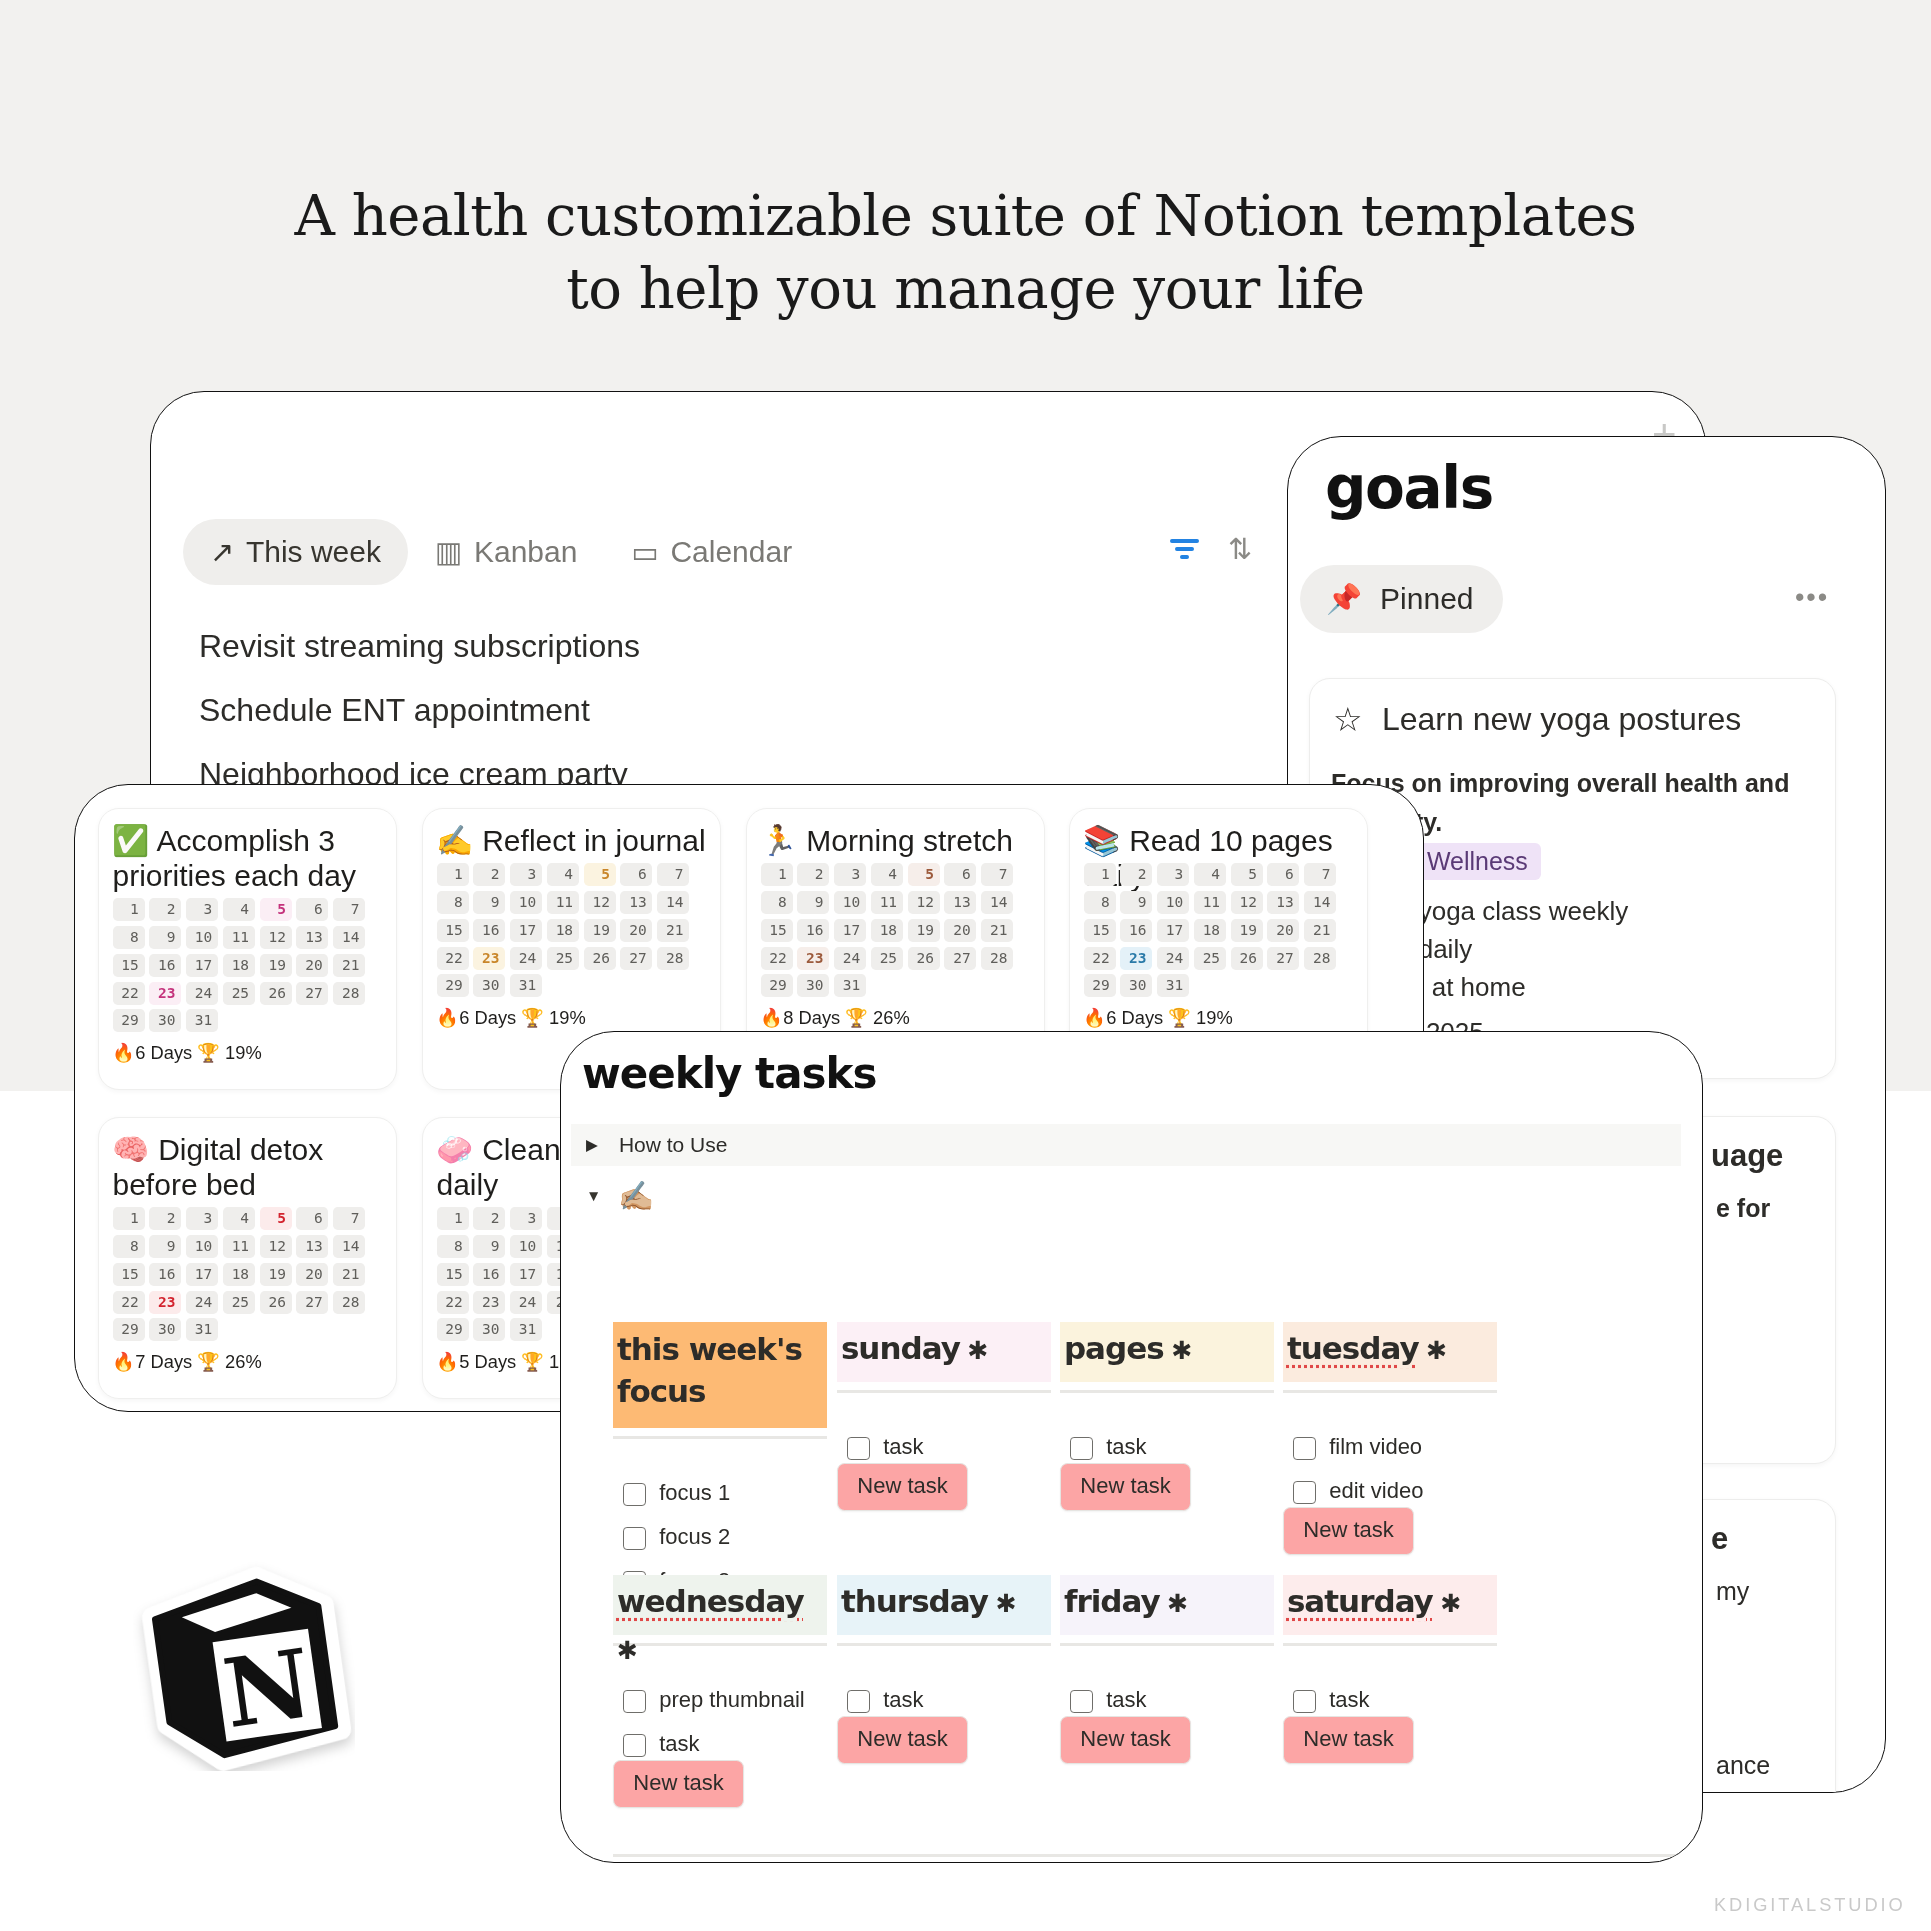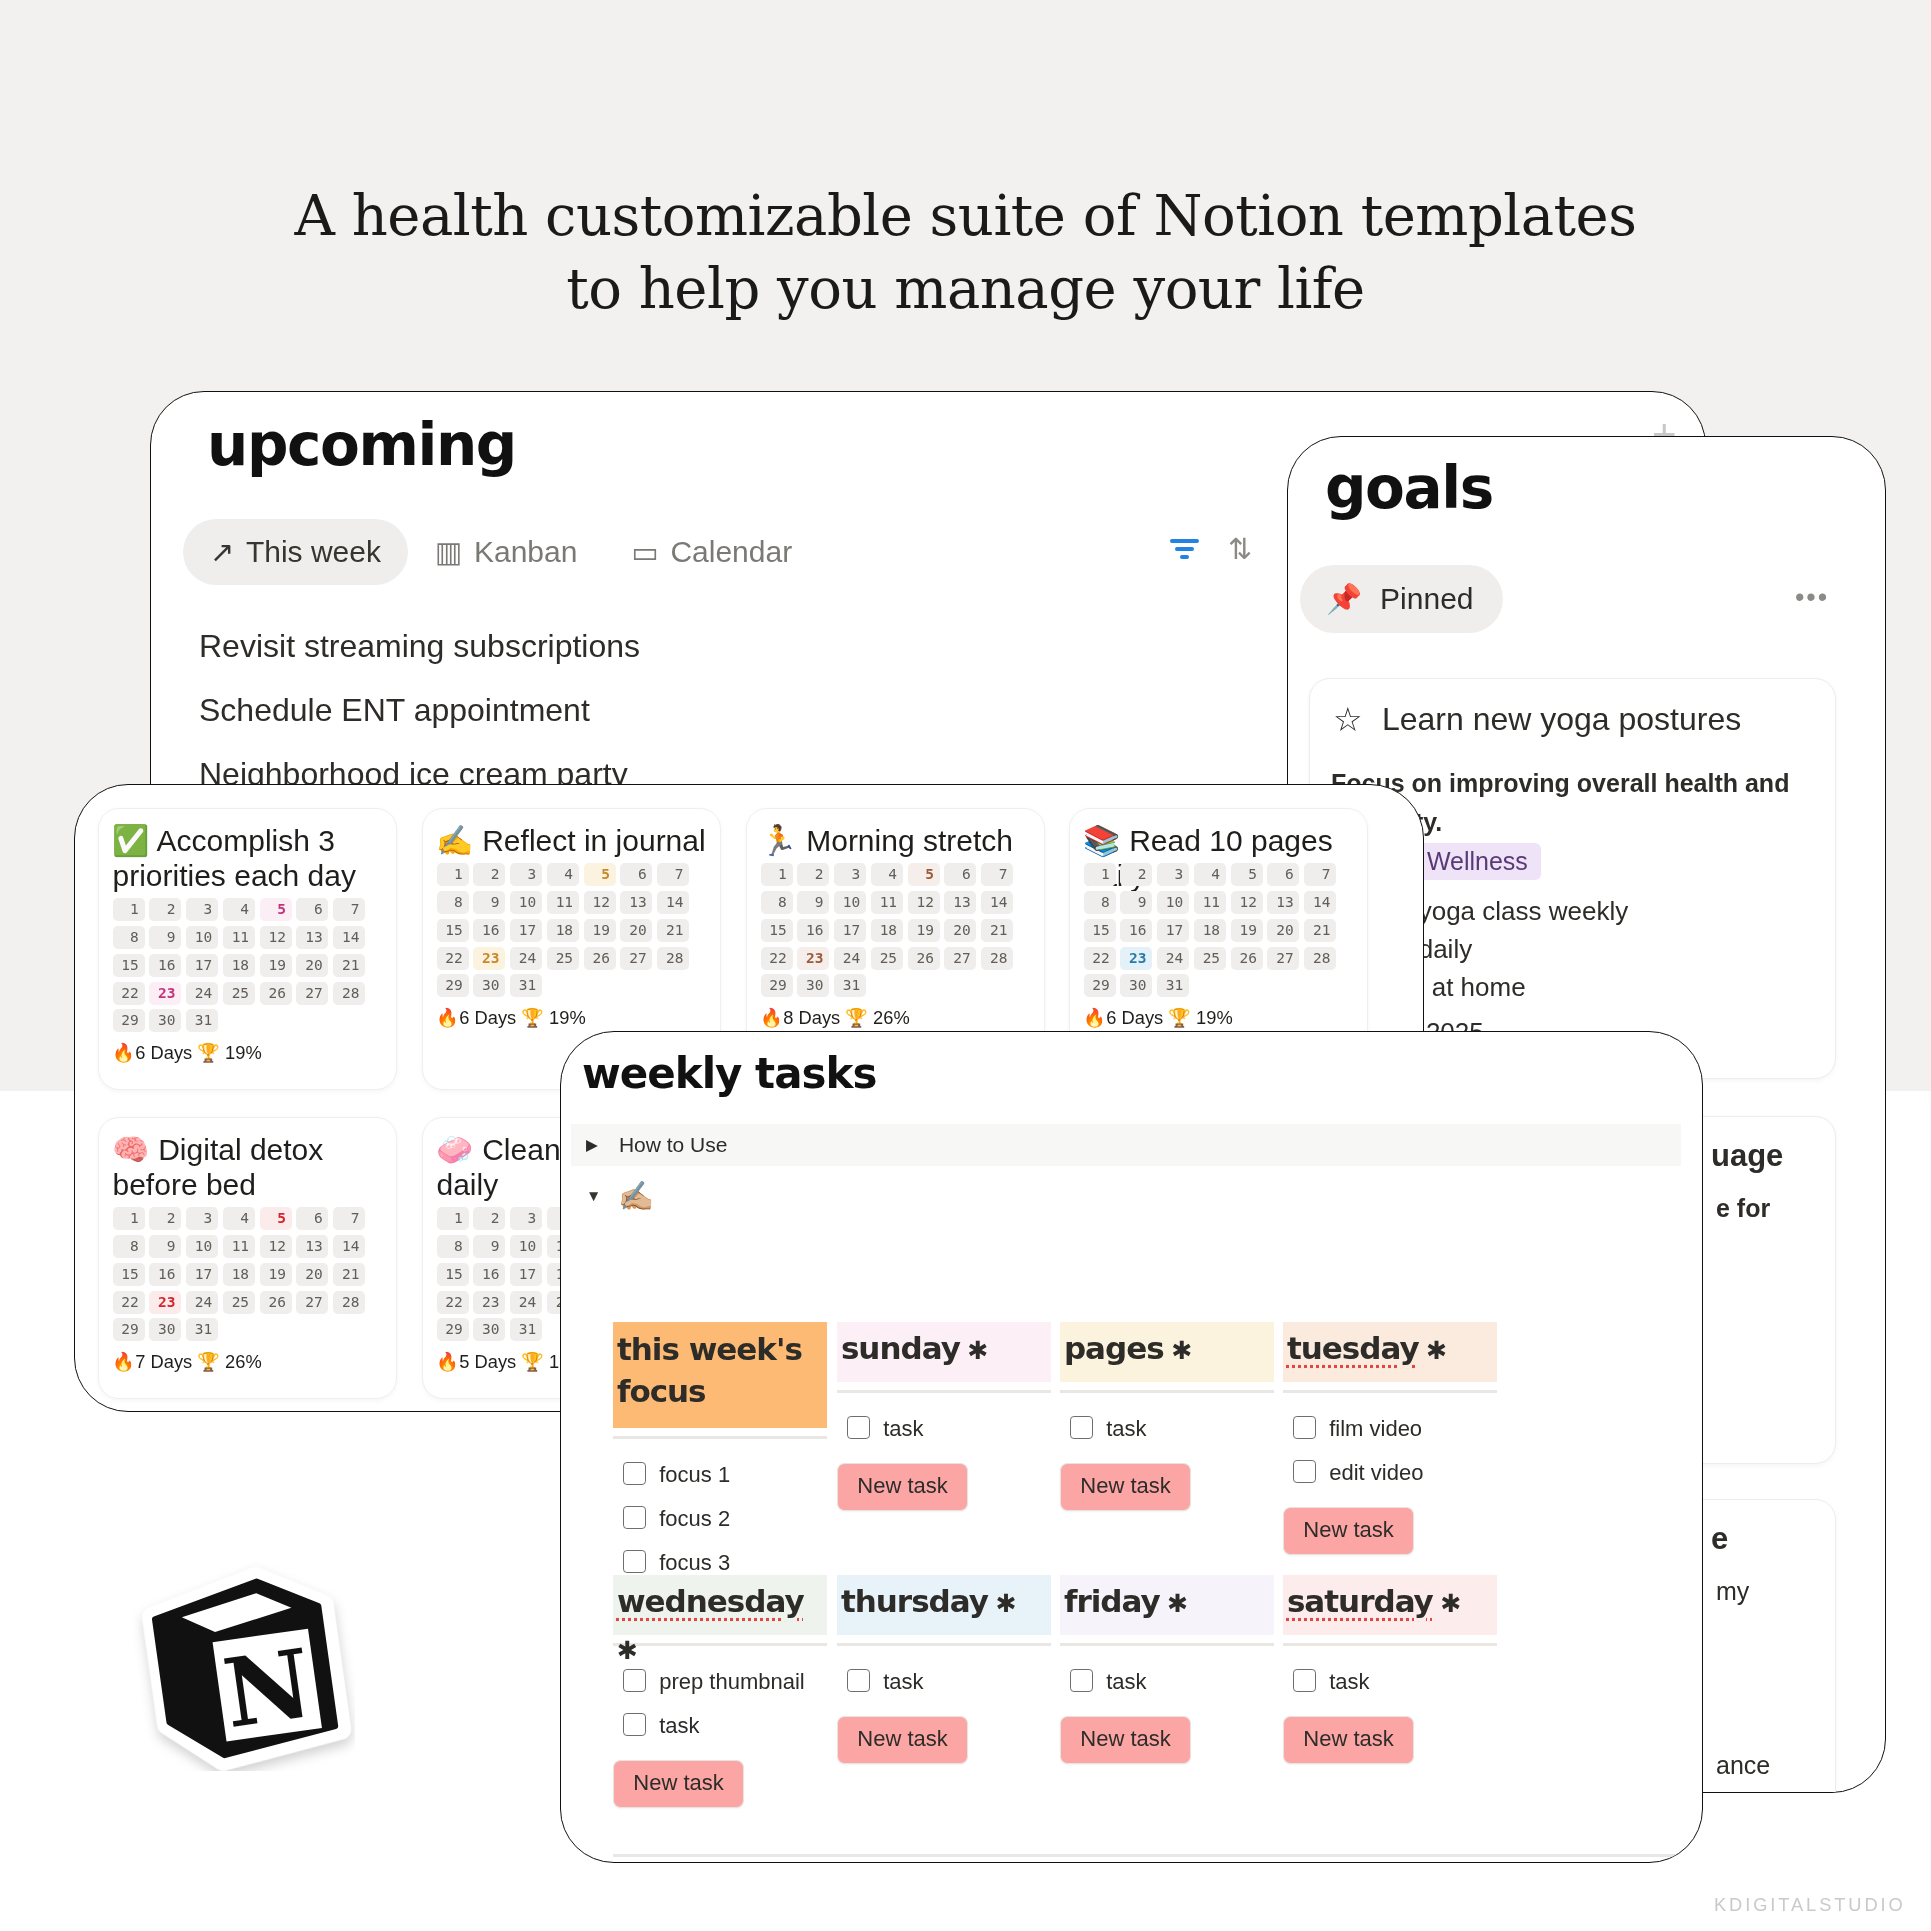--- a/index.html
+++ b/index.html
@@ -53,40 +53,39 @@
   #weekly { left: 560px; top: 1031px; width: 1143px; height: 832px; }
   #weekly .big-title { left: 21px; top: 17.4px; font-size: 42px; letter-spacing: -1px; }
   .toggle-row { position: absolute; left: 9.7px; top: 92px; width: 1110px; height: 42px; background: #f7f7f5; display: flex; align-items: center; gap: 21px; padding-left: 15.4px; font-size: 21px; color: #2d2c29; }
   .toggle2 { position: absolute; left: 25px; top: 147px; display: flex; gap: 17.4px; align-items: center; font-size: 29px; }
   .col { position: absolute; width: 214px; }
   .col-head { height: 60px; font-family: "DejaVu Sans", sans-serif; font-size: 31px; font-weight: bold; color: #2d2c29; padding: 3.9px 3.9px; letter-spacing: -1px; line-height: 44px; }
   .col-head.tall { height: 106px; line-height: 42px; padding-top: 5.8px; }
   .col-rule { height: 2.9px; background: #e8e7e4; margin-top: 7.7px; }
   .star { font-size: 25px; }
   .wavy { text-decoration: underline dotted #e04848; text-underline-offset: 5.8px; }
-  .check { display: flex; align-items: flex-start; gap: 13.5px; font-size: 22px; height: 44px; padding-left: 9.7px; color: #2d2c29; }
+  .check { display: flex; align-items: flex-end; gap: 13.5px; font-size: 22px; height: 44px; padding-left: 9.7px; color: #2d2c29; }
   .box { width: 23px; height: 23px; border: 1.9px solid #6f6e6a; border-radius: 3.9px; }
   .newbtn { display: inline-block; margin-top: 3.9px; height: 48px; line-height: 44px; padding: 0 19.3px; border: 1.9px solid #e6e5e2; border-radius: 7.7px; font-size: 22px; color: #2d2c29; background: #fca5a5; box-shadow: 0 1px 1.9px rgba(0,0,0,0.05); text-align: center; }
   .bottom-rule { position: absolute; left: 52px; top: 822px; width: 1081px; height: 2.9px; background: #e8e7e4; }
 
   .notion-logo { position: absolute; left: 133px; top: 1559px; width: 222px; height: 212px; }
   .watermark { position: absolute; left: 1714px; top: 1894px; font-size: 18.3px; letter-spacing: 2.9px; color: #c9c9c9; }
 </style>
 </head>
 <body>
 
 <div class="bg-top"></div>
 
 <div class="headline">
   <div>A health customizable suite of Notion templates</div>
   <div>to help you manage your life</div>
 </div>
 
 <div class="panel" id="upcoming">
-  <div class="big-title">upcoming</div>
   <div class="plus">+</div>
   <div class="tabs">
     <div class="tab active">
       <span class="ico">↗</span>
       <span>This week</span>
     </div>
     <div class="tab">
       <span class="ico">▥</span>
       <span>Kanban</span>
     </div>

